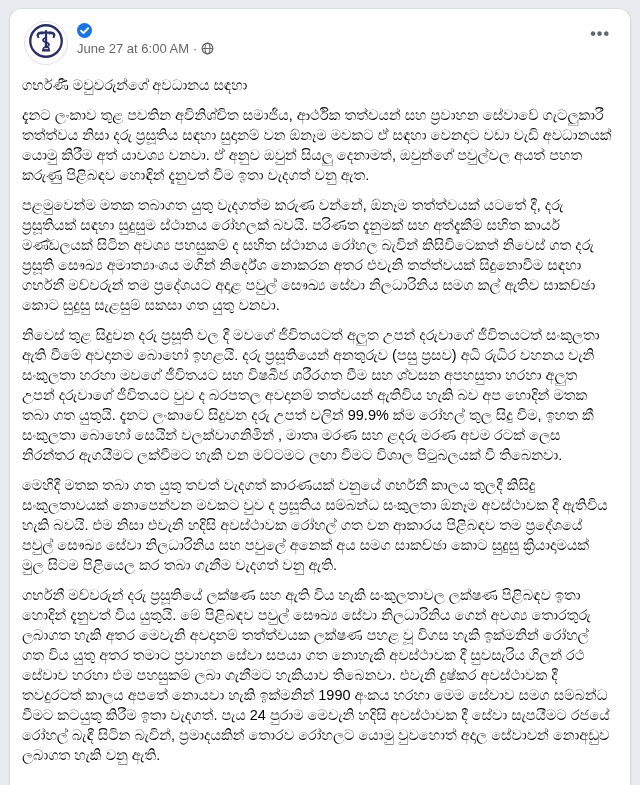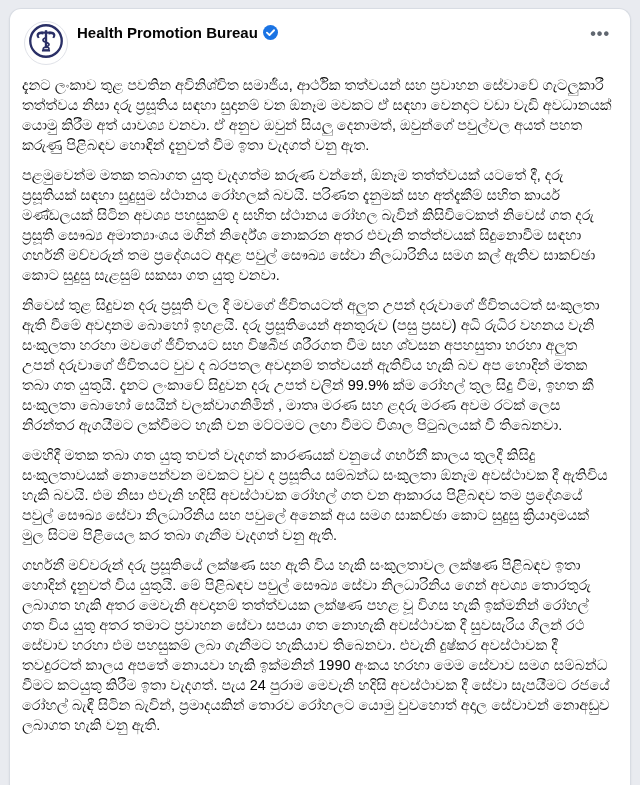--- a/index.html
+++ b/index.html
@@ -77,34 +77,45 @@
           <rect x="18.7" y="8" width="2.6" height="20" fill="#2a2f66"></rect>
           <rect x="15" y="9.5" width="10" height="2.4" fill="#2a2f66"></rect>
           <path d="M20 16 C15.5 17.5, 15.5 20.5, 20 21.5 C24.5 22.5, 24.5 25.5, 20 26.5 C17 27.2, 16 28.5, 17.5 30 L22.5 30 C24 28.5, 23.5 27.5, 21.5 27" fill="none" stroke="#2a2f66" stroke-width="1.8" stroke-linecap="round"></path>
           <rect x="15.5" y="29.5" width="9" height="2.2" fill="#2a2f66"></rect>
         </svg>
       </span>
     </div>
 
     <div class="head-text">
       <div class="name-row">
-        <span class="page-name">Health Promotion Bureau</span>
         <span class="verified">
           <svg width="15" height="15" viewBox="0 0 16 16">
             <circle cx="8" cy="8" r="8" fill="#1b74e4"></circle>
             <path d="M4.2 8.2 L6.9 10.8 L11.8 5.6" fill="none" stroke="#ffffff" stroke-width="2" stroke-linecap="round" stroke-linejoin="round"></path>
+          </svg>
+        </span>
+      </div>
+      <div class="meta-row">
+        <span class="ts">June 27 at 6:00 AM</span>
+        <span>·</span>
+        <span style="display:inline-flex;">
+          <svg width="13" height="13" viewBox="0 0 16 16">
+            <circle cx="8" cy="8" r="6.6" fill="none" stroke="#65676b" stroke-width="1.5"></circle>
+            <ellipse cx="8" cy="8" rx="3" ry="6.6" fill="none" stroke="#65676b" stroke-width="1.3"></ellipse>
+            <line x1="1.4" y1="8" x2="14.6" y2="8" stroke="#65676b" stroke-width="1.3"></line>
           </svg>
         </span>
       </div>
     </div>
 
     <div class="menu">•••</div>
   </div>
 
   <div class="content">
+    <p>ගර්භණී මවුවරුන්ගේ අවධානය සඳහා</p>
     <p>දැනට ලංකාව තුළ පවතින අවිනිශ්චිත සමාජීය, ආර්ථික තත්වයන් සහ ප්‍රවාහන සේවාවේ ගැටලුකාරී තත්ත්වය නිසා දරු ප්‍රසූතිය සඳහා සුදානම් වන ඕනෑම මවකට ඒ සඳහා වෙනදාට වඩා වැඩි අවධානයක් යොමු කිරීම අත් යාවශ්‍ය වනවා. ඒ අනුව ඔවුන් සියලු දෙනාමත්, ඔවුන්ගේ පවුල්වල අයත් පහත කරුණු පිළිබඳව හොඳින් දැනුවත් වීම ඉතා වැදගත් වනු ඇත.</p>
     <p>පළමුවෙන්ම මතක තබාගත යුතු වැදගත්ම කරුණ වන්නේ, ඕනෑම තත්ත්වයක් යටතේ දී, දරු ප්‍රසූතියක් සඳහා සුදුසුම ස්ථානය රෝහලක් බවයි. පරිණත දැනුමක් සහ අත්දැකීම් සහිත කාර්ය මණ්ඩලයක් සිටින අවශ්‍ය පහසුකම් ද සහිත ස්ථානය රෝහල බැවින් කිසිවිටෙකත් නිවෙස් ගත දරු ප්‍රසූති සෞඛ්‍ය අමාත්‍යාංශය මගින් නිර්දේශ නොකරන අතර එවැනි තත්ත්වයක් සිදුනොවීම සඳහා ගර්භනී මව්වරුන් තම ප්‍රදේශයට අදාළ පවුල් සෞඛ්‍ය සේවා නිලධාරිනිය සමග කල් ඇතිව සාකච්ඡා කොට සුදුසු සැළසුම් සකසා ගත යුතු වනවා.</p>
     <p>නිවෙස් තුළ සිදුවන දරු ප්‍රසූති වල දී මවගේ ජීවිතයටත් අලුත උපන් දරුවාගේ ජීවිතයටත් සංකුලතා ඇති වීමේ අවදානම බොහෝ ඉහළයි. දරු ප්‍රසූතියෙන් අනතුරුව (පසු ප්‍රසව) අධි රුධිර වහනය වැනි සංකුලතා හරහා මවගේ ජීවිතයට සහ විෂබීජ ශරීරගත වීම සහ ශ්වසන අපහසුතා හරහා අලුත උපන් දරුවාගේ ජීවිතයට වුව ද බරපතල අවදානම් තත්වයන් ඇතිවිය හැකි බව අප හොදින් මතක තබා ගත යුතුයි. දැනට ලංකාවේ සිදුවන දරු උපත් වලින් 99.9% ක්ම රෝහල් තුල සිදු වීම, ඉහත කී සංකුලතා බොහෝ සෙයින් වලක්වාගනිමින් , මාතෘ මරණ සහ ළදරු මරණ අවම රටක් ලෙස නිරන්තර ඇගයීමට ලක්වීමට හැකි වන මට්ටමට ලඟා වීමට විශාල පිටුබලයක් වී තිබෙනවා.</p>
     <p>මෙහිදී මතක තබා ගත යුතු තවත් වැදගත් කාරණයක් වනුයේ ගර්භනී කාලය තුලදී කිසිදු සංකුලතාවයක් නොපෙන්වන මවකට වුව ද ප්‍රසූතිය සම්බන්ධ සංකුලතා ඕනෑම අවස්ථාවක දී ඇතිවිය හැකි බවයි. එම නිසා එවැනි හදිසි අවස්ථාවක රෝහල් ගත වන ආකාරය පිළිබඳව තම ප්‍රදේශයේ පවුල් සෞඛ්‍ය සේවා නිලධාරිනිය සහ පවුලේ අනෙක් අය සමග සාකච්ඡා කොට සුදුසු ක්‍රියාදාමයක් මුල සිටම පිළියෙල කර තබා ගැනීම වැදගත් වනු ඇති.</p>
     <p>ගර්භනී මව්වරුන් දරු ප්‍රසූතියේ ලක්ෂණ සහ ඇති විය හැකි සංකුලතාවල ලක්ෂණ පිළිබඳව ඉතා හොදින් දැනුවත් විය යුතුයි. මේ පිළිබඳව පවුල් සෞඛ්‍ය සේවා නිලධාරිනිය ගෙන් අවශ්‍ය තොරතුරු ලබාගත හැකි අතර මෙවැනි අවදානම් තත්ත්වයක ලක්ෂණ පහළ වූ විගස හැකි ඉක්මනින් රෝහල් ගත විය යුතු අතර තමාට ප්‍රවාහන සේවා සපයා ගත නොහැකි අවස්ථාවක දී සුවසැරිය ගිලන් රථ සේවාව හරහා එම පහසුකම් ලබා ගැනීමට හැකියාව තිබෙනවා. එවැනි දුෂ්කර අවස්ථාවක දී තවදුරටත් කාලය අපතේ නොයවා හැකි ඉක්මනින් 1990 අංකය හරහා මෙම සේවාව සමග සම්බන්ධ වීමට කටයුතු කිරීම ඉතා වැදගත්. පැය 24 පුරාම මෙවැනි හදිසි අවස්ථාවක දී සේවා සැපයීමට රජයේ රෝහල් බැඳී සිටින බැවින්, ප්‍රමාදයකින් තොරව රෝහලට යොමු වුවහොත් අදාල සේවාවන් නොඅඩුව ලබාගත හැකි වනු ඇති.</p>
 
   </div>
 
 </div>
 

